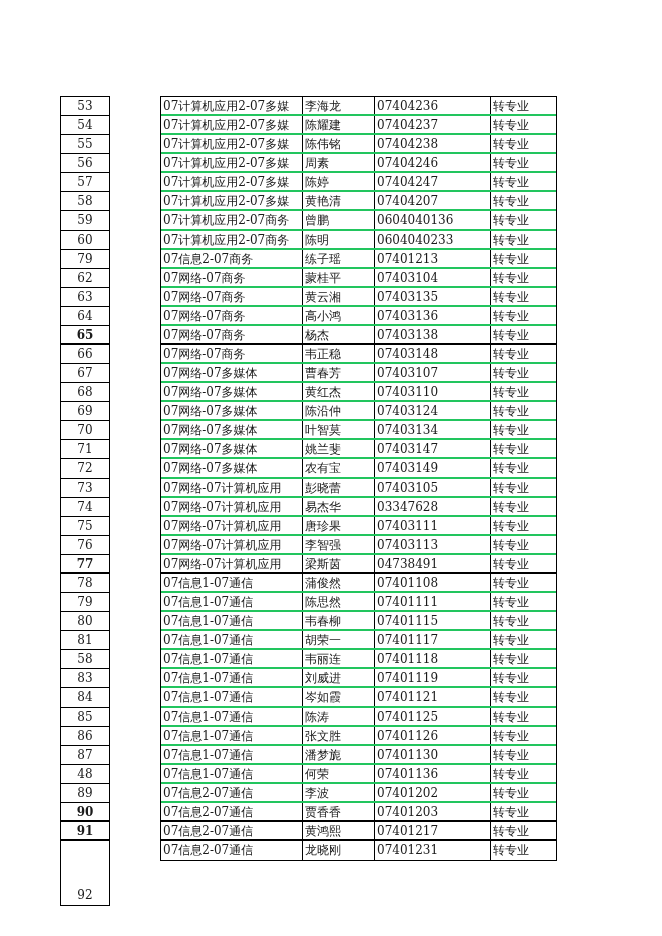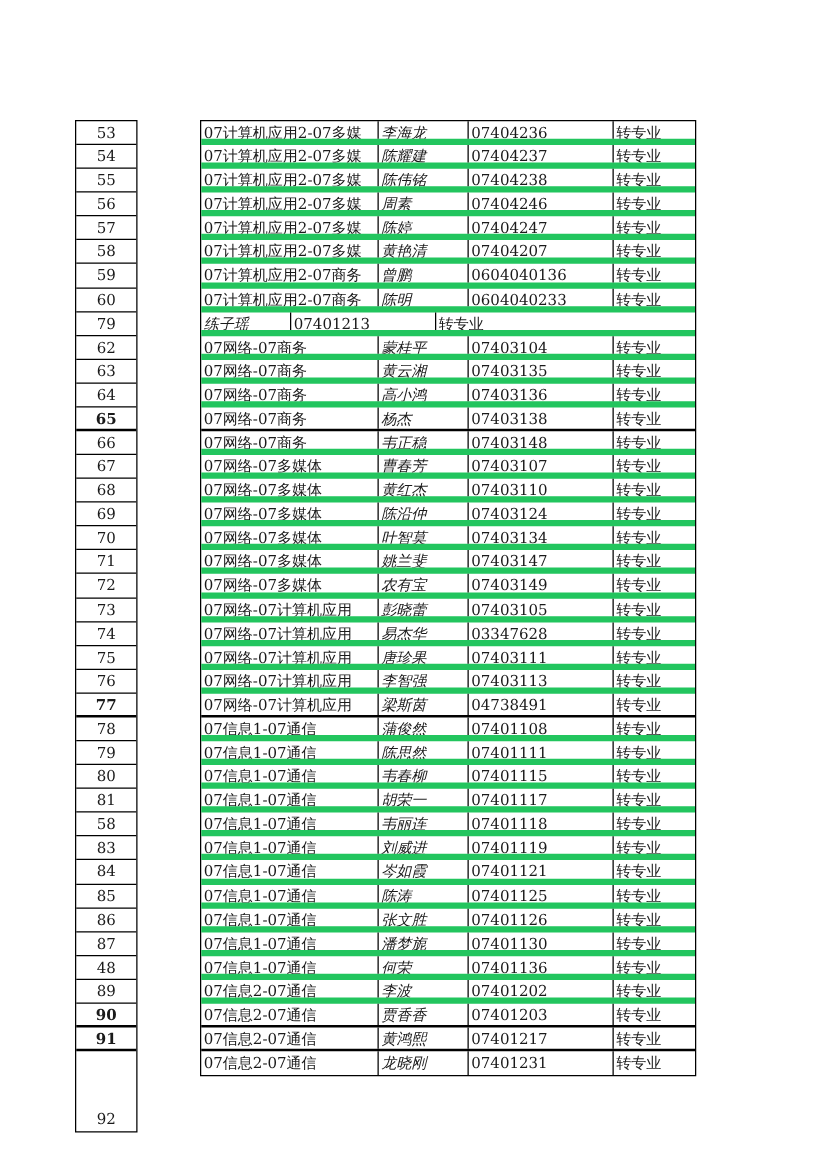--- a/index.html
+++ b/index.html
@@ -52,34 +52,34 @@
       top: 80px;
       width: 397px;
       border: 1px solid #000;
       border-top: 1.5px solid #000;
       box-sizing: border-box;
     }
     .row {
       display: flex;
       height: 19.08px;
       box-sizing: border-box;
-      border-bottom: 5px solid #22c55e;
+      border-bottom: 2px solid #22c55e;
     }
     .row:last-child { border-bottom: none; }
     .row.thick { border-bottom: 2px solid #000; }
     .cell {
       box-sizing: border-box;
       font-size: 12px;
       line-height: 18px;
       padding-left: 2px;
       white-space: nowrap;
       overflow: hidden;
     }
     .c-class { width: 142px; border-right: 1px solid #000; }
-    .c-name  { width: 72px;  border-right: 1px solid #000; font-style: italic; }
+    .c-name  { width: 72px;  border-right: 1px solid #000; }
     .c-id    { width: 116px; border-right: 1px solid #000; }
     .c-status{ width: 65px; }
   </style>
 </head>
 <body>
 
 <div class="sheet">
   <div class="col-num" id="col-num">
       <div class="num-cell">53</div>
       <div class="num-cell">54</div>
@@ -165,20 +165,21 @@
     <div class="cell c-id">0604040136</div>
     <div class="cell c-status">转专业</div>
   </div>
       <div class="row">
     <div class="cell c-class">07计算机应用2-07商务</div>
     <div class="cell c-name">陈明</div>
     <div class="cell c-id">0604040233</div>
     <div class="cell c-status">转专业</div>
   </div>
       <div class="row">
+    <div class="cell c-class">07信息2-07商务</div>
     <div class="cell c-name">练子瑶</div>
     <div class="cell c-id">07401213</div>
     <div class="cell c-status">转专业</div>
   </div>
       <div class="row">
     <div class="cell c-class">07网络-07商务</div>
     <div class="cell c-name">蒙桂平</div>
     <div class="cell c-id">07403104</div>
     <div class="cell c-status">转专业</div>
   </div>

